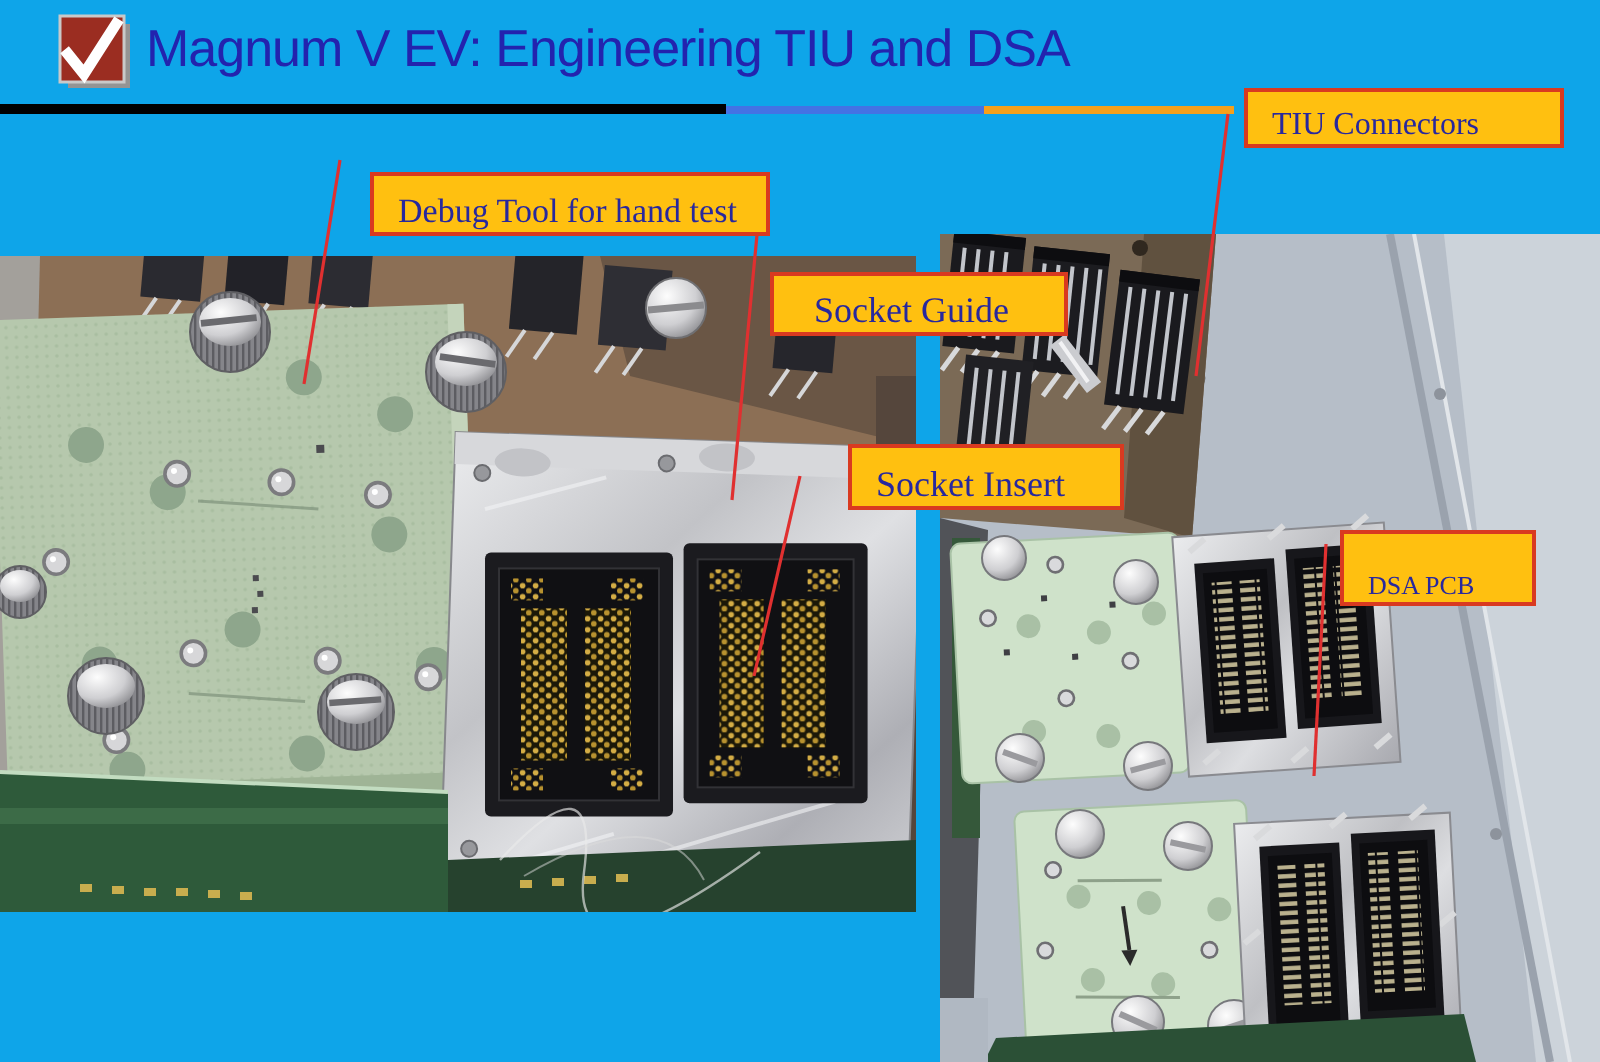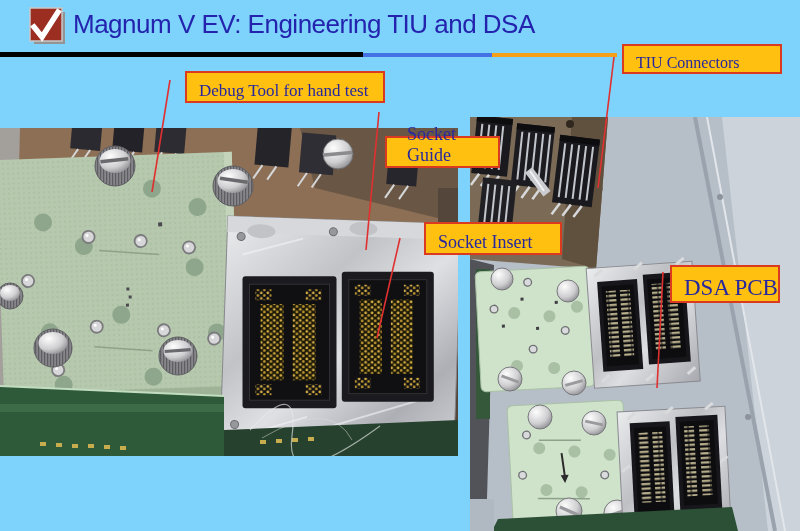--- a/index.html
+++ b/index.html
@@ -1,16 +1,16 @@
 <!DOCTYPE html>
 <html style="--title_text: #2323AE; --callout_bg: #FFC010; --callout_border: #D93A20; --callout_text: #28289E; --divider_black: #000000; --divider_blue: #4472E4; --divider_orange: #F6A01A; --annotation_line: #E03030; --checkmark_red: #9B2D21; --fixture_green: #B6C8AD; --pcb_green: #2E5A3A; --aluminum: #C2C3C7; --gold_pins: #D2A93F;"><head>
 <meta charset="utf-8">
 <style>
   html,body{margin:0;padding:0;background:#ffffff;}
-  .slide{position:relative;width:800px;height:531px;background:#7dd3fc;overflow:hidden;
+  .slide{position:relative;width:800px;height:531px;background:#0ea5e9;overflow:hidden;
          font-family:"Liberation Sans",sans-serif;}
   
   .check-icon{position:absolute;left:27px;top:5px;width:40px;height:42px;}
   .slide-title{position:absolute;left:73px;top:9px;margin:0;font-size:26px;font-weight:400;
         letter-spacing:-0.5px;color:var(--title_text,#2323AE);white-space:nowrap;}
   .divider{position:absolute;left:0;top:52px;height:5px;width:800px;display:flex;}
   .divider .seg-black{width:363px;height:5px;background:var(--divider_black,#000);}
   .divider .seg-blue{width:129px;height:4px;margin-top:1px;background:var(--divider_blue,#4472E4);}
   .divider .seg-orange{width:125px;height:4px;margin-top:1px;background:var(--divider_orange,#F6A01A);}
   
@@ -18,25 +18,25 @@
   .photo-left{left:0;top:128px;width:458px;height:328px;}
   .photo-right{left:470px;top:117px;width:330px;height:414px;}
   
   .annot{position:absolute;left:0;top:0;z-index:2;pointer-events:none;}
   .annot line{stroke:var(--annotation_line,#E03030);stroke-width:1.6;}
   
   .callout{position:absolute;z-index:3;background:var(--callout_bg,#FFC010);
         border:2px solid var(--callout_border,#D93A20);box-sizing:border-box;
         font-family:"Liberation Serif",serif;color:var(--callout_text,#28289E);
         display:flex;align-items:flex-end;padding-left:12px;font-size:17px;}
-  #co-debug{left:185px;top:71px;width:200px;height:32px;}
+  #co-debug{left:185px;top:86px;width:200px;height:32px;}
   #co-tiu{left:622px;top:44px;width:160px;height:30px;font-size:16px;}
-  #co-guide{left:385px;top:136px;width:115px;height:32px;font-size:18px;padding-left:20px;}
+  #co-guide{left:385px;top:136px;width:149px;height:32px;font-size:18px;padding-left:20px;}
   #co-insert{left:424px;top:222px;width:138px;height:33px;font-size:18px;}
-  #co-dsa{left:670px;top:265px;width:110px;height:38px;font-size:23px;}
+  #co-dsa{left:670px;top:265px;width:98px;height:38px;font-size:13px;}
 </style>
 </head>
 <body>
 
 <div class="slide">
 
   <div class="check-icon">
     <svg width="40" height="42" viewBox="0 0 40 42">
       <rect x="34" y="7" width="4" height="32" fill="#949494"></rect>
       <rect x="7" y="35" width="31" height="4" fill="#949494"></rect>

